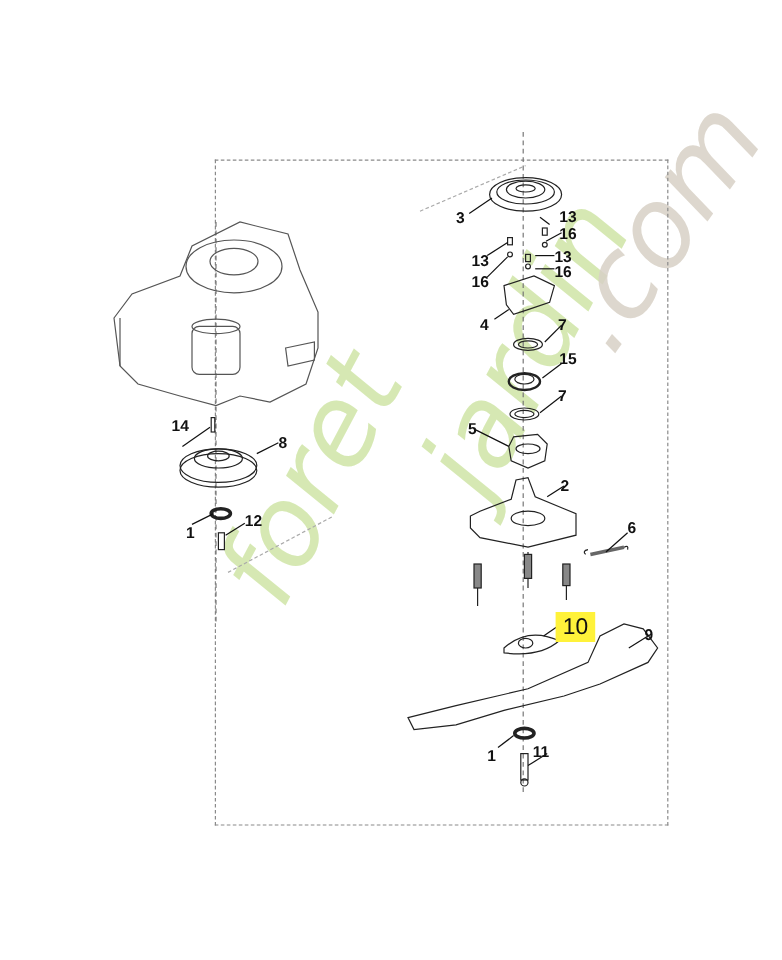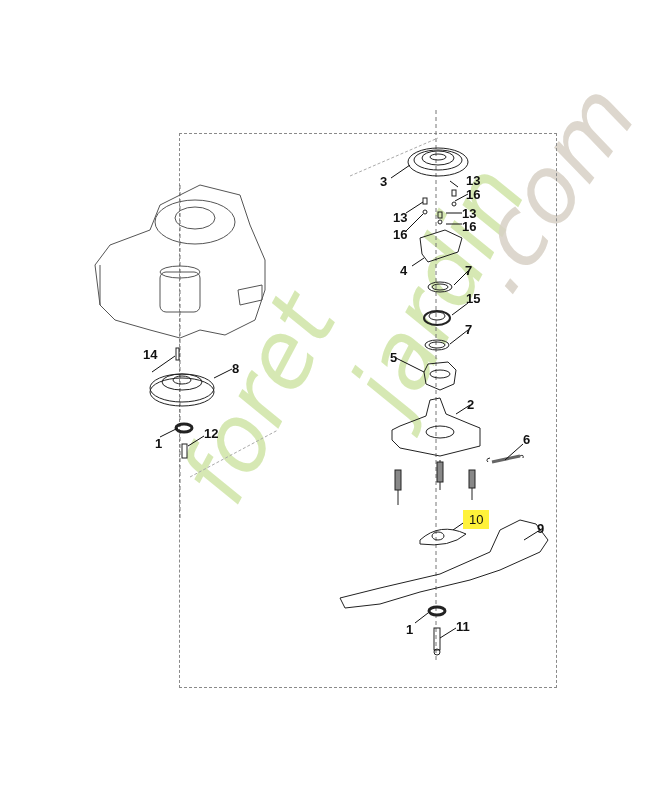--- a/index.html
+++ b/index.html
@@ -1,20 +1,20 @@
 <!DOCTYPE html>
 <html><head>
 <meta charset="utf-8">
 <style>
   html, body { margin:0; padding:0; background:#ffffff; }
   body { width:652px; height:800px; position:relative; overflow:hidden; font-family:"Liberation Sans", sans-serif; }
   #stage { position:absolute; left:0; top:0; width:652px; height:800px; }
   .frame { position:absolute; left:179px; top:133px; width:378px; height:555px; border:1px dashed #8a8a8a; box-sizing:border-box; }
   .callout { position:absolute; font-family:"Liberation Sans", sans-serif; font-weight:bold; font-size:13px; color:#111; line-height:1; }
-  .callout.highlight { background:#fff23a; padding:3px 6px 3px 6px; font-weight:normal; font-size:13px; }
+  .callout.highlight { background:#fff23a; padding:3px 6px 3px 6px; font-weight:normal; font-size:19px; }
   svg { position:absolute; left:0; top:0; }
   .wm { position:absolute; font-family:"DejaVu Sans", sans-serif; font-style:italic; }
 </style>
 </head>
 <body>
 
 <div id="stage">
 
   <div>
     <div class="wm" style="left:160px; top:470px; font-size:92px; color:#cfe5a6; transform:rotate(-62deg); transform-origin:left top; opacity:0.85;">foret</div>
@@ -146,19 +146,19 @@
   <span class="callout" style="left:400px; top:264px;">4</span>
   <span class="callout" style="left:465px; top:264px;">7</span>
   <span class="callout" style="left:466px; top:292px;">15</span>
   <span class="callout" style="left:465px; top:323px;">7</span>
   <span class="callout" style="left:390px; top:351px;">5</span>
   <span class="callout" style="left:467px; top:398px;">2</span>
   <span class="callout" style="left:523px; top:433px;">6</span>
   <span class="callout highlight" style="left:463px; top:510px;">10</span>
   <span class="callout" style="left:537px; top:522px;">9</span>
   <span class="callout" style="left:406px; top:623px;">1</span>
-  <span class="callout" style="left:456px; top:620px;">11</span>
+  <span class="callout" style="left:444px; top:620px;">11</span>
   <span class="callout" style="left:143px; top:348px;">14</span>
   <span class="callout" style="left:232px; top:362px;">8</span>
   <span class="callout" style="left:155px; top:437px;">1</span>
   <span class="callout" style="left:204px; top:427px;">12</span>
 
 </div>
 
 </body></html>

